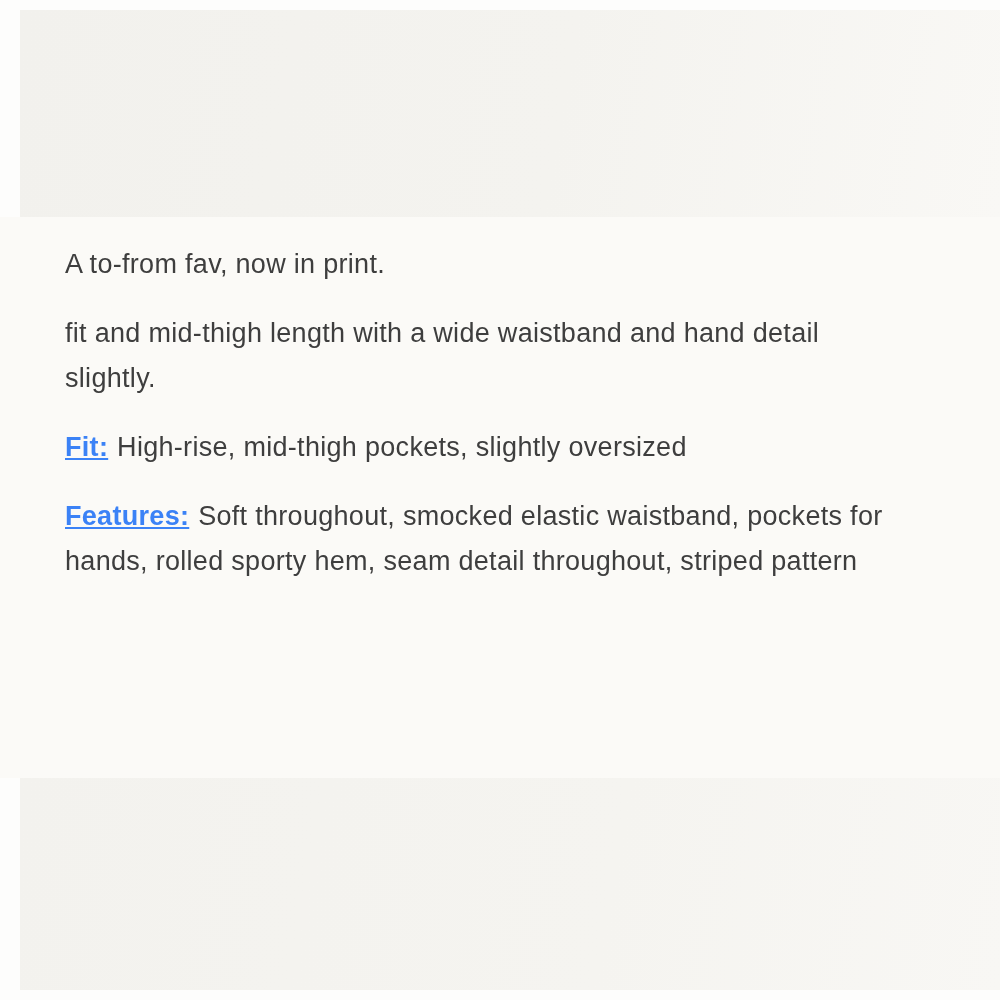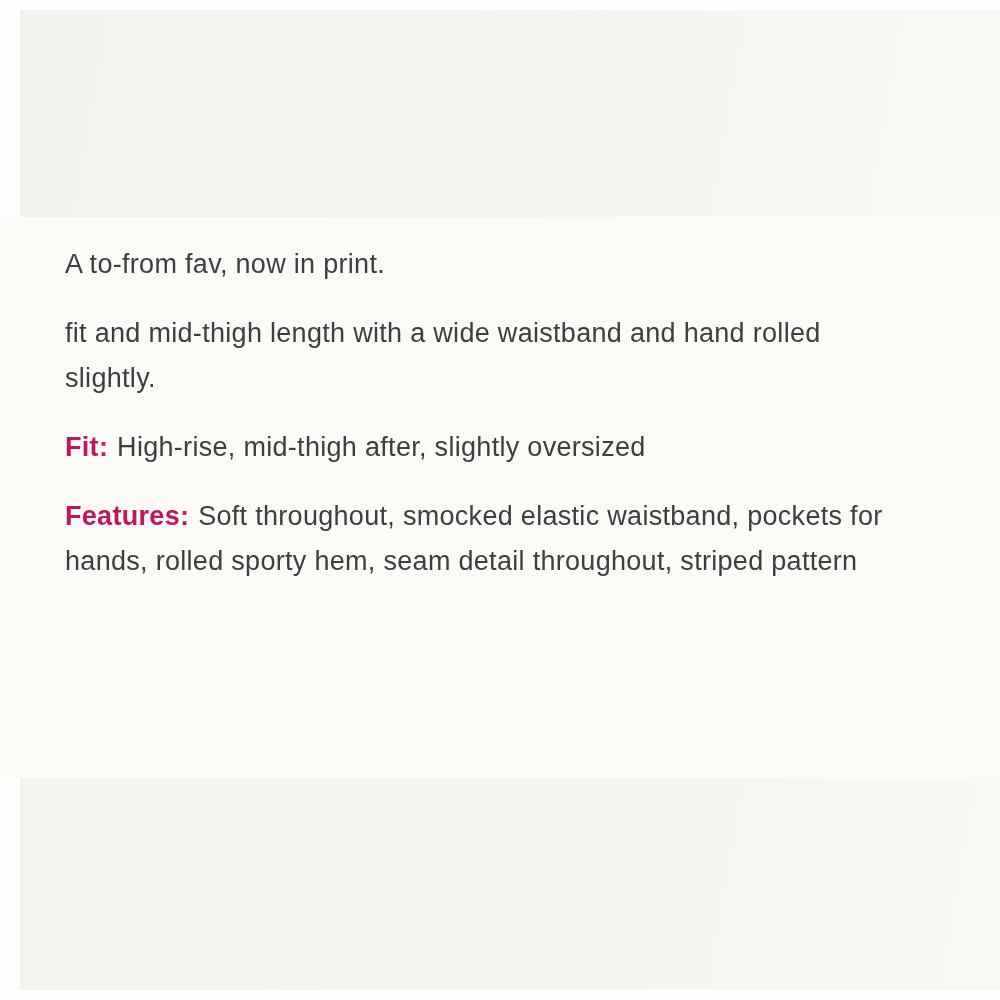--- a/index.html
+++ b/index.html
@@ -49,40 +49,41 @@
     letter-spacing: 0.3px;
   }
   .para { margin-bottom: 24px; }
   .line {
     display: block;
     line-height: 45px;
     white-space: nowrap;
   }
   .para strong {
     font-weight: 700;
-    color: #be185d;
+    color: #3b82f6;
     margin-right: 0.33em;
+    text-decoration: underline;
   }
 </style>
 </head>
 <body>
 
 <div class="canvas">
   <div class="content-bg"></div>
   <div class="panel top"></div>
   <div class="description">
       <p class="para">
         <span class="line">A to-from fav, now in print.</span>
       </p>
       <p class="para">
-        <span class="line">fit and mid-thigh length with a wide waistband and hand rolled</span>
+        <span class="line">fit and mid-thigh length with a wide waistband and hand detail</span>
         <span class="line">slightly.</span>
       </p>
       <p class="para">
-        <span class="line"><strong>Fit:</strong><span>High-rise, mid-thigh after, slightly oversized</span></span>
+        <span class="line"><strong>Fit:</strong><span>High-rise, mid-thigh pockets, slightly oversized</span></span>
       </p>
       <p class="para">
         <span class="line"><strong>Features:</strong><span>Soft throughout, smocked elastic waistband, pockets for</span></span>
         <span class="line">hands, rolled sporty hem, seam detail throughout, striped pattern</span>
       </p>
     </div>
   <div class="panel bottom"></div>
 </div>
 
 </body></html>

